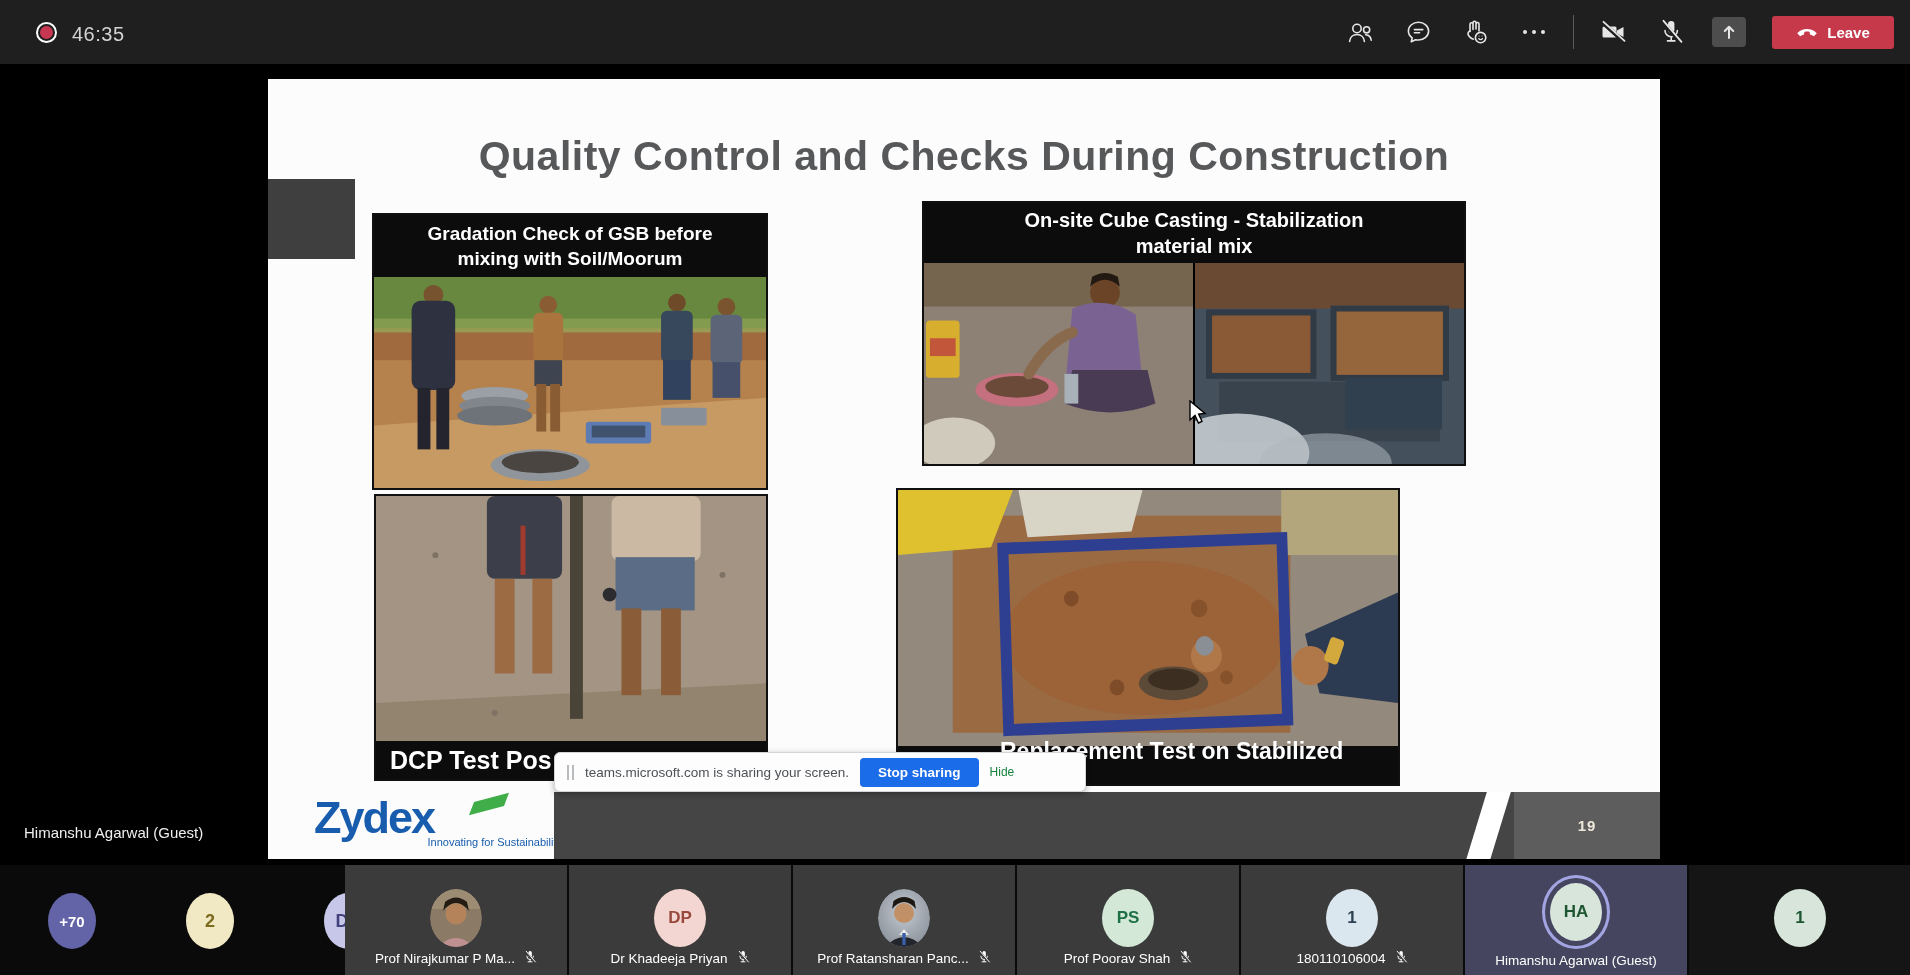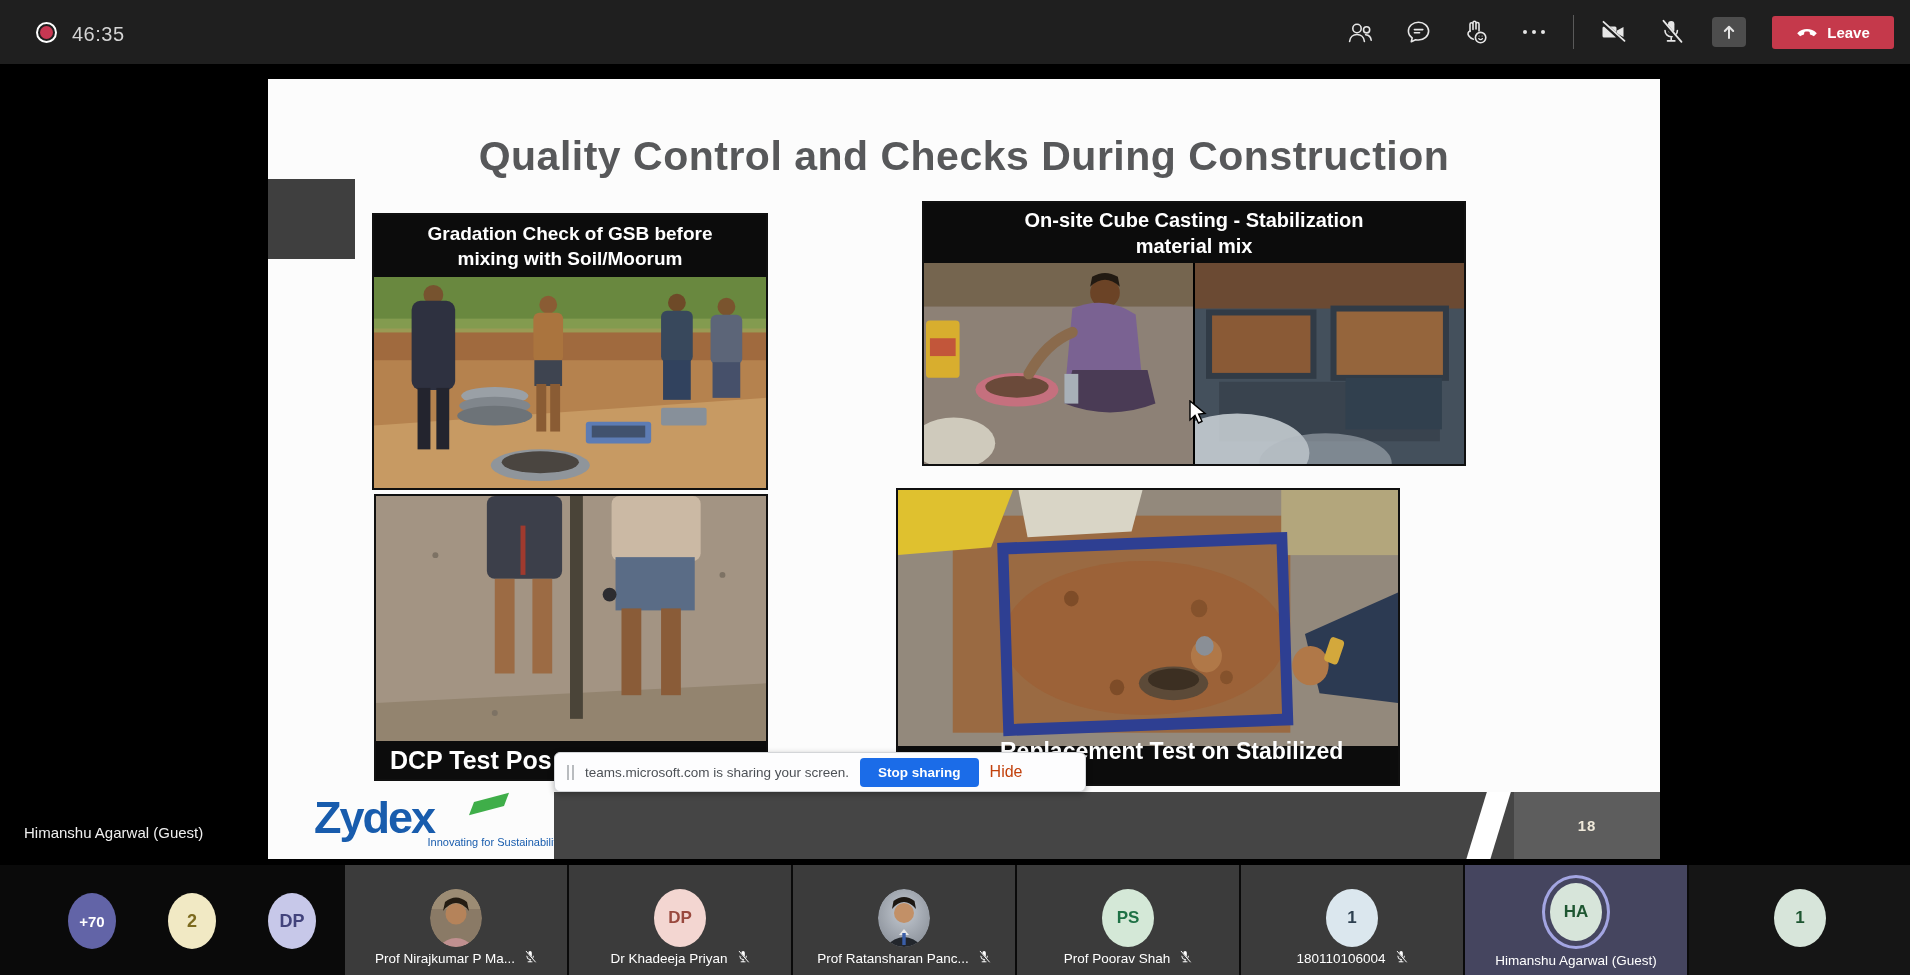--- a/index.html
+++ b/index.html
@@ -60,28 +60,28 @@
 
   
   .share-banner{position:absolute;left:554px;top:688px;width:532px;height:40px;background:#fdfdfe;
                 border:1px solid #d3d5d8;border-radius:6px;box-shadow:0 2px 6px rgba(0,0,0,.3);
                 display:flex;align-items:center;padding:0 12px;gap:11px;z-index:30}
   .drag-handle{display:flex;gap:3px}
   .drag-handle i{display:block;width:2px;height:15px;background:#b9bcbf}
   .sb-msg{font-size:13.5px;color:#4d5156;white-space:nowrap}
   .sb-btn{background:#1b6ce8;color:#fff;border:none;border-radius:4px;font-family:"Liberation Sans",sans-serif;
           font-size:13.5px;font-weight:700;padding:7px 18px;cursor:pointer;white-space:nowrap}
-  .sb-hide{color:#c2410c;font-size:16px;cursor:pointer;white-space:nowrap}
+  .sb-hide{color:#15803d;font-size:12px;cursor:pointer;white-space:nowrap}
 
   .presenter{position:absolute;left:24px;top:760px;color:#efefef;font-size:15px;z-index:6}
   .cursor{position:absolute;left:1188px;top:336px;z-index:40}
 
   
   .strip{position:absolute;left:0;bottom:0;width:1910px;height:110px;background:#0a0a0a;z-index:45}
-  .ovf{position:absolute;left:68px;top:28px;display:flex;gap:52px}
+  .ovf{position:absolute;left:48px;top:28px;display:flex;gap:90px}
   .pcircle{width:48px;height:56px;border-radius:50%;display:flex;align-items:center;justify-content:center;
            font-weight:700;font-size:18px;cursor:pointer}
   .tiles{position:absolute;left:345px;top:0;height:110px;display:flex;gap:2px}
   .tile{width:222px;height:110px;background:#3b3b3b;position:relative;cursor:pointer}
   .tile.active{background:#45455f}
   .tile.dark{background:#151515}
   .av-holder{position:absolute;top:24px;left:50%;transform:translateX(-50%)}
   .tile.active .av-holder{top:10px}
   .ring{border:3px solid #a3a5e2;border-radius:50%;padding:5px}
   .avatar{width:52px;height:58px;border-radius:50%;display:flex;align-items:center;justify-content:center;
@@ -279,21 +279,21 @@
         <figcaption class="cap-overlay">Replacement Test on Stabilized Layer</figcaption>
       </figure>
 
       <div class="logo">
         <div class="logo-text">Zydex</div>
         <div class="logo-swoosh"></div>
         <div class="logo-tag">Innovating for Sustainability</div>
       </div>
       <div class="slide-footer">
         <div class="slash"></div>
-        <div class="pageno-panel">18</div>
+        <div class="pageno-panel">19</div>
       </div>
     </section>
 
     <div class="share-banner">
       <span class="drag-handle">
           <i></i>
           <i></i>
         </span>
       <span class="sb-msg">teams.microsoft.com is sharing your screen.</span>
       <button class="sb-btn">Stop sharing</button>

